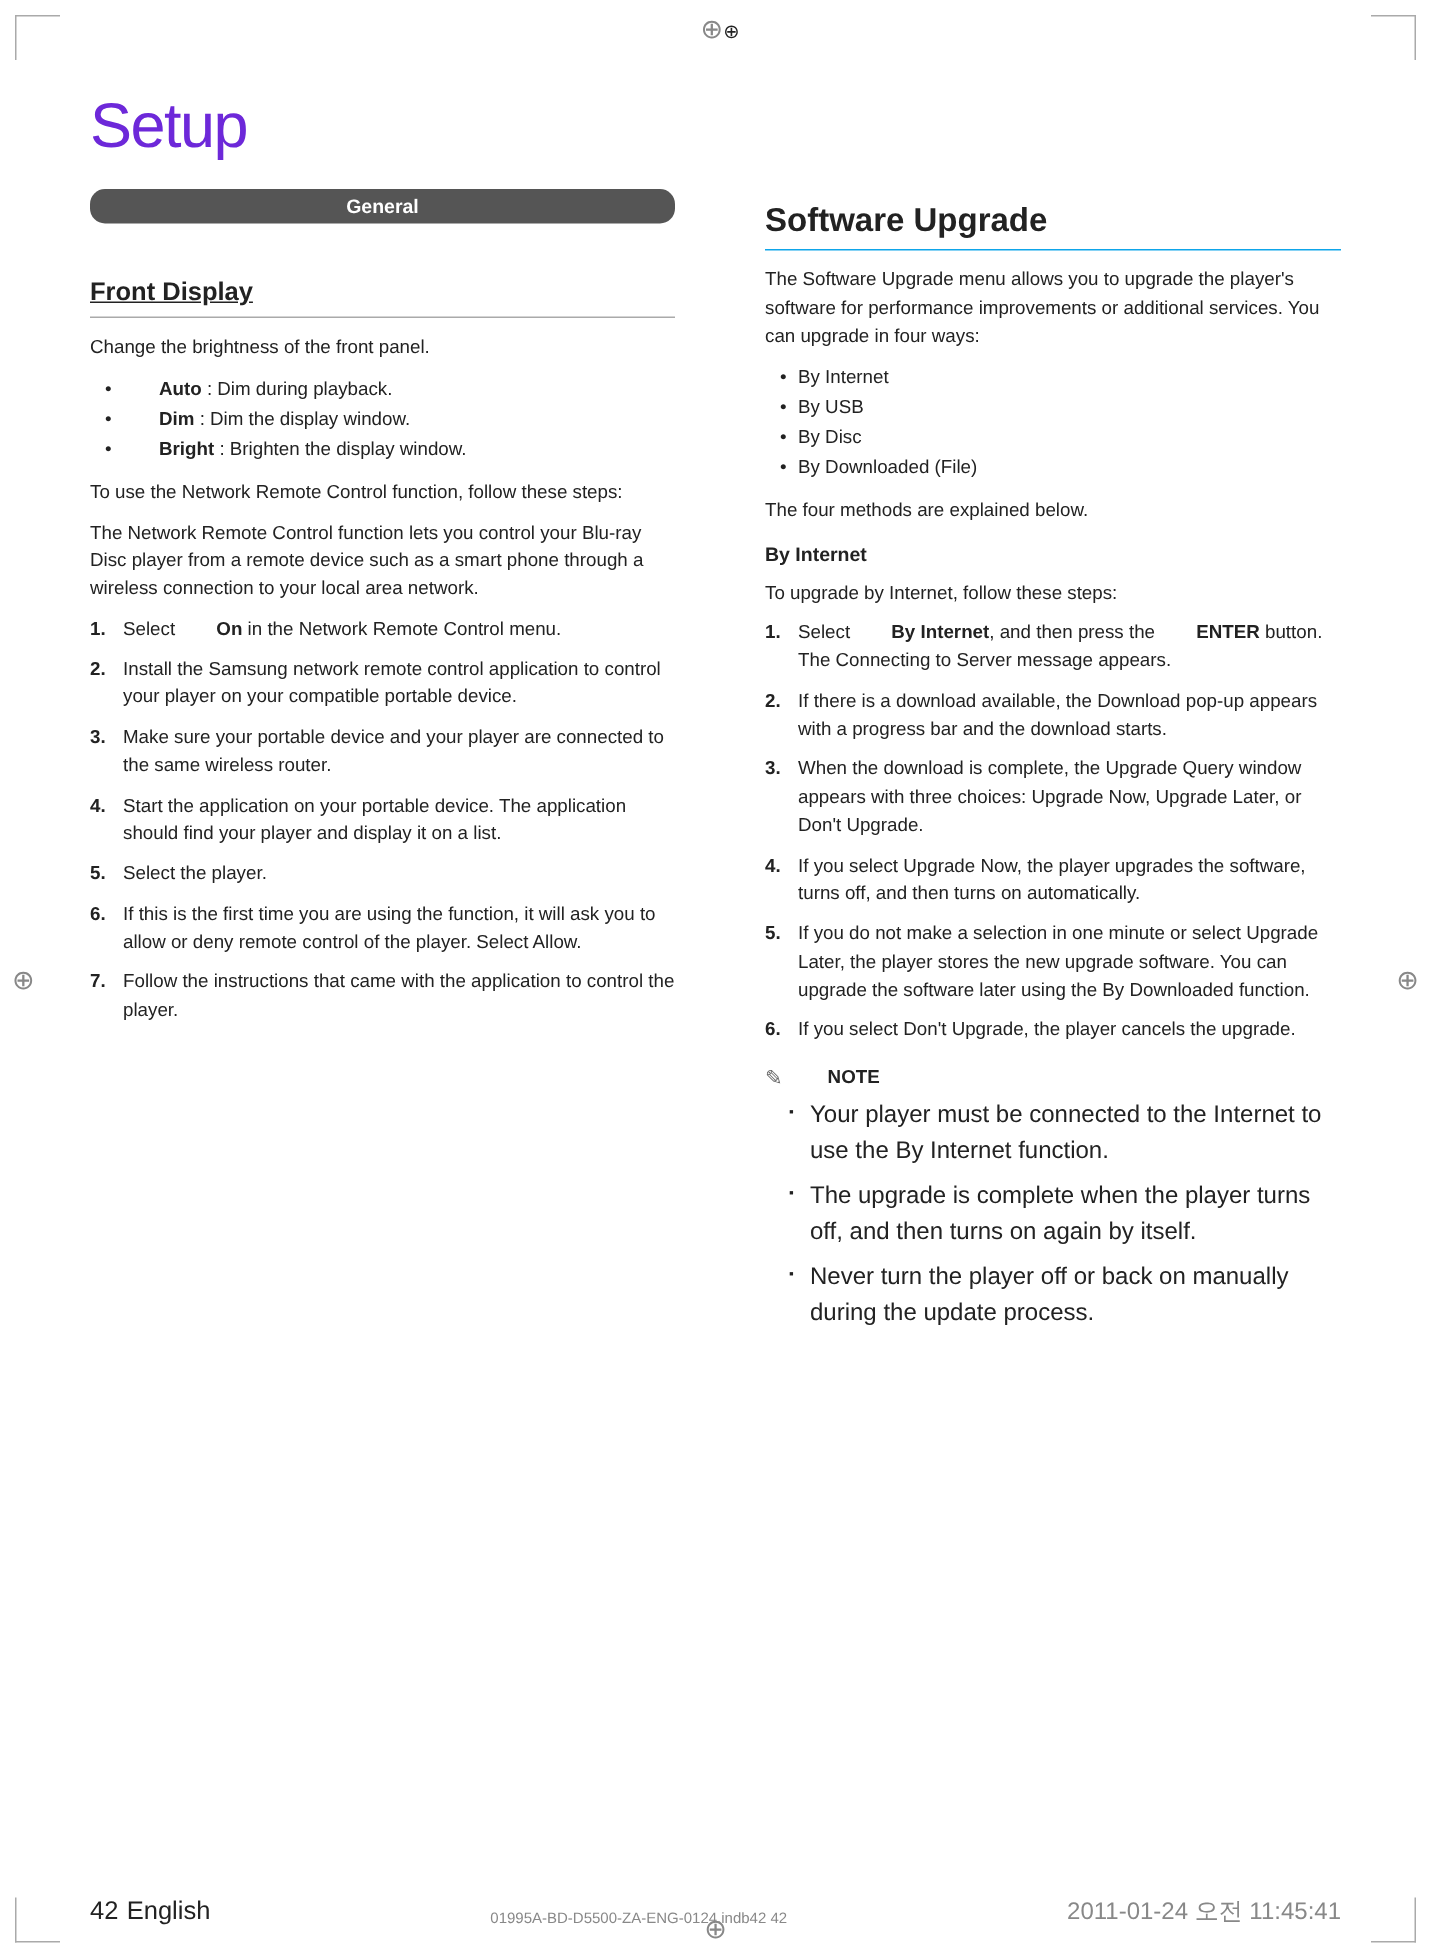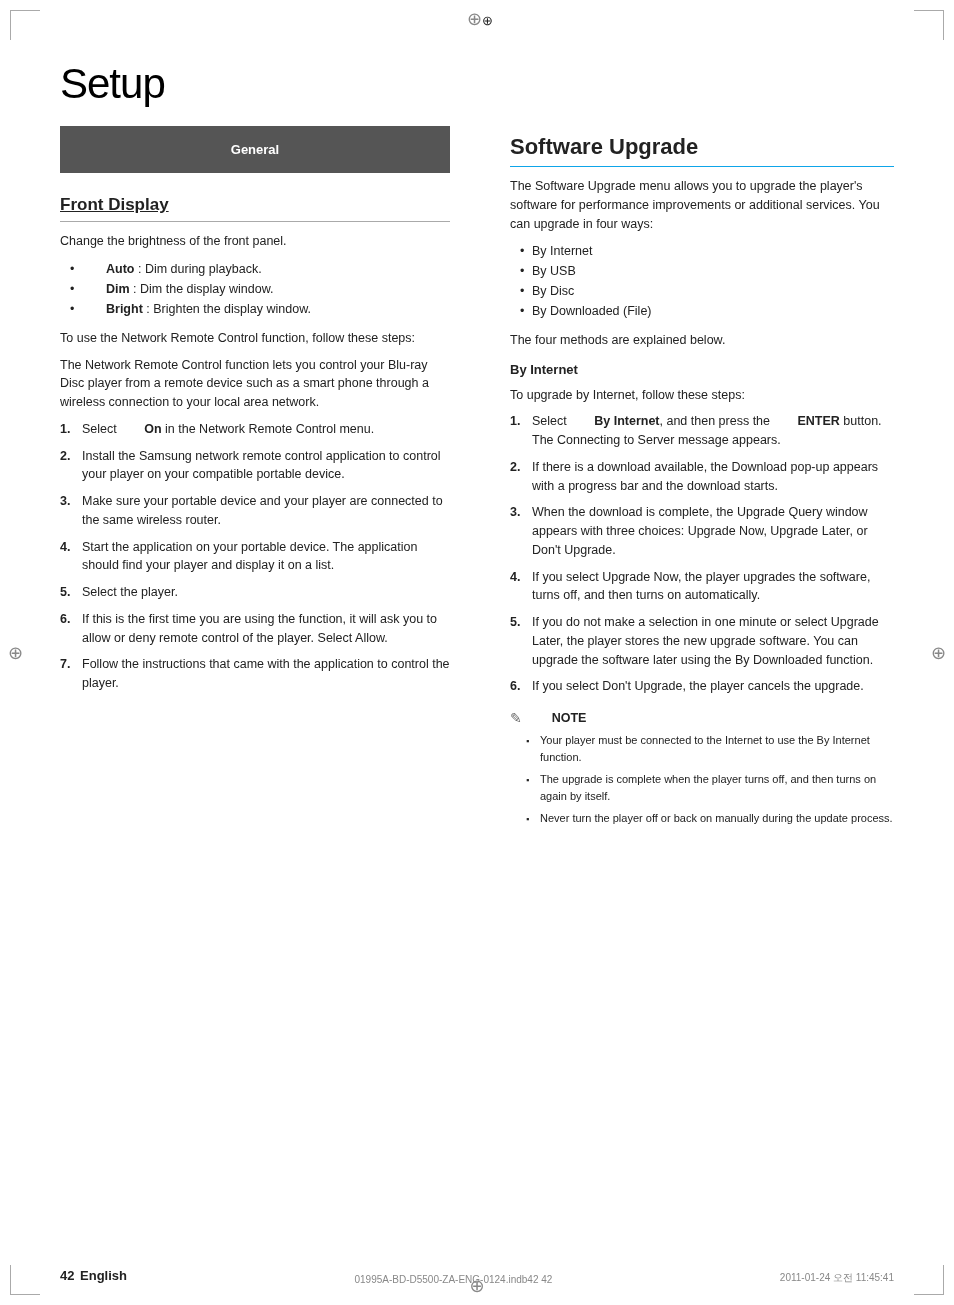--- a/index.html
+++ b/index.html
@@ -41,21 +41,21 @@
     }
     .crosshair::before {
       content: '⊕';
       font-size: 18px;
       color: #888;
     }
     
     .page-title {
       font-size: 42px;
       font-weight: 300;
-      color: #000000;
+      color: #6d28d9;
       margin-bottom: 18px;
       margin-top: 20px;
       letter-spacing: -1px;
     }
     
     .columns {
       display: flex;
       gap: 0;
       align-items: flex-start;
     }
@@ -69,22 +69,23 @@
       padding-left: 30px;
       border-left: none;
     }
     
     .section-header {
       background: #555;
       color: #fff;
       text-align: center;
       font-weight: bold;
       font-size: 13px;
-      padding: 16px 0;
-      margin-bottom: 22px;
+      padding: 4px 0;
+      margin-bottom: 36px;
+      border-radius: 10px;
     }
     
     .sub-title {
       font-size: 17px;
       font-weight: bold;
       color: #222;
       border-bottom: 1px solid #aaa;
       padding-bottom: 6px;
       margin-bottom: 10px;
       margin-top: 8px;
@@ -151,21 +152,21 @@
     }
     .note-icon {
       font-size: 14px;
       color: #666;
     }
     .note-items {
       list-style: none;
       margin-left: 16px;
     }
     .note-items li {
-      font-size: 11px;
+      font-size: 16px;
       line-height: 1.5;
       margin-bottom: 6px;
       padding-left: 14px;
       position: relative;
     }
     .note-items li::before {
       content: '▪';
       position: absolute;
       left: 0;
       font-size: 9px;
@@ -179,23 +180,23 @@
       right: 0;
       display: flex;
       justify-content: space-between;
       align-items: flex-end;
       padding: 0 60px;
     }
     .page-number {
       font-size: 20px;
       font-weight: bold;
     }
-    .page-number span { font-size: 13px; font-weight: bold; }
+    .page-number span { font-size: 17px; font-weight: normal; }
     .footer-file { font-size: 10px; color: #888; }
-    .footer-date { font-size: 10px; color: #888; }
+    .footer-date { font-size: 16px; color: #888; }
     
     .side-crosshair-left {
       position: absolute;
       left: 8px;
       top: 50%;
       transform: translateY(-50%);
       font-size: 18px;
       color: #888;
     }
     .side-crosshair-right {

